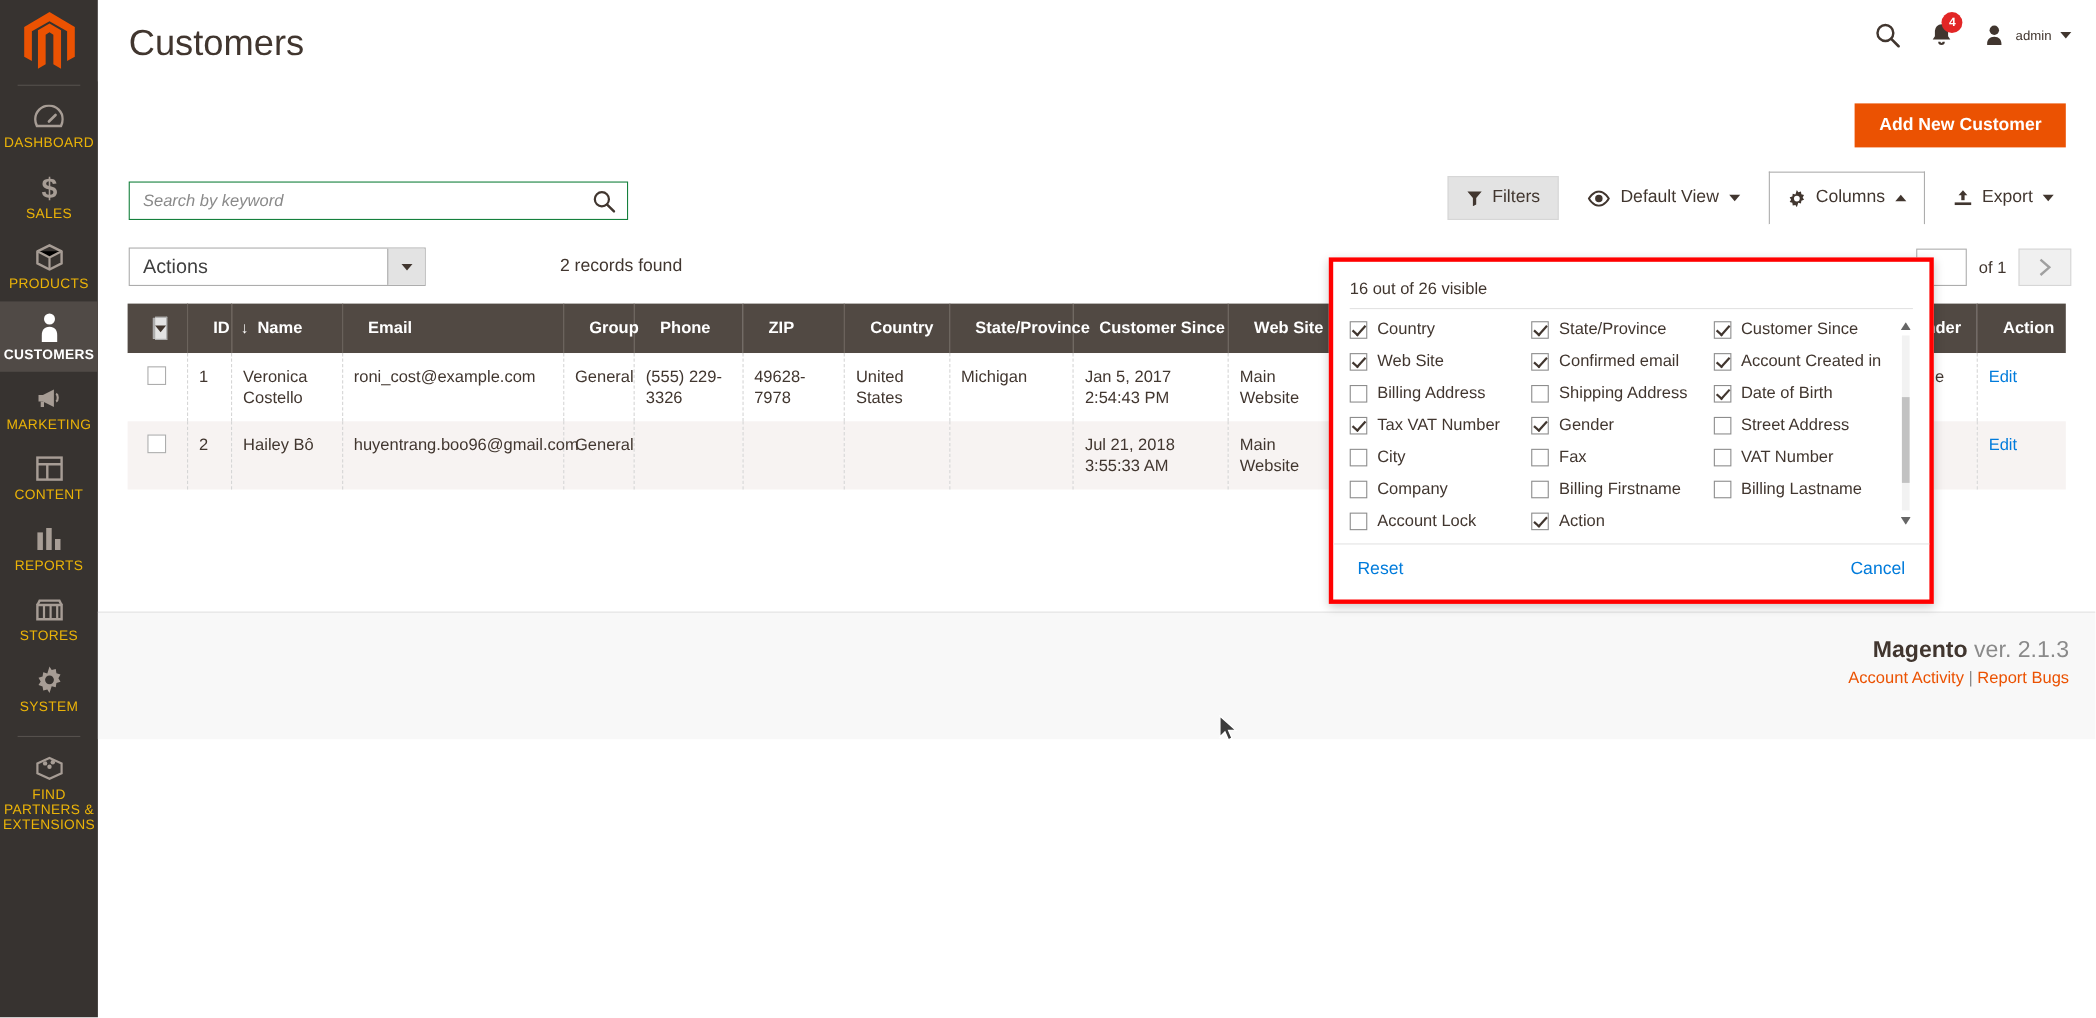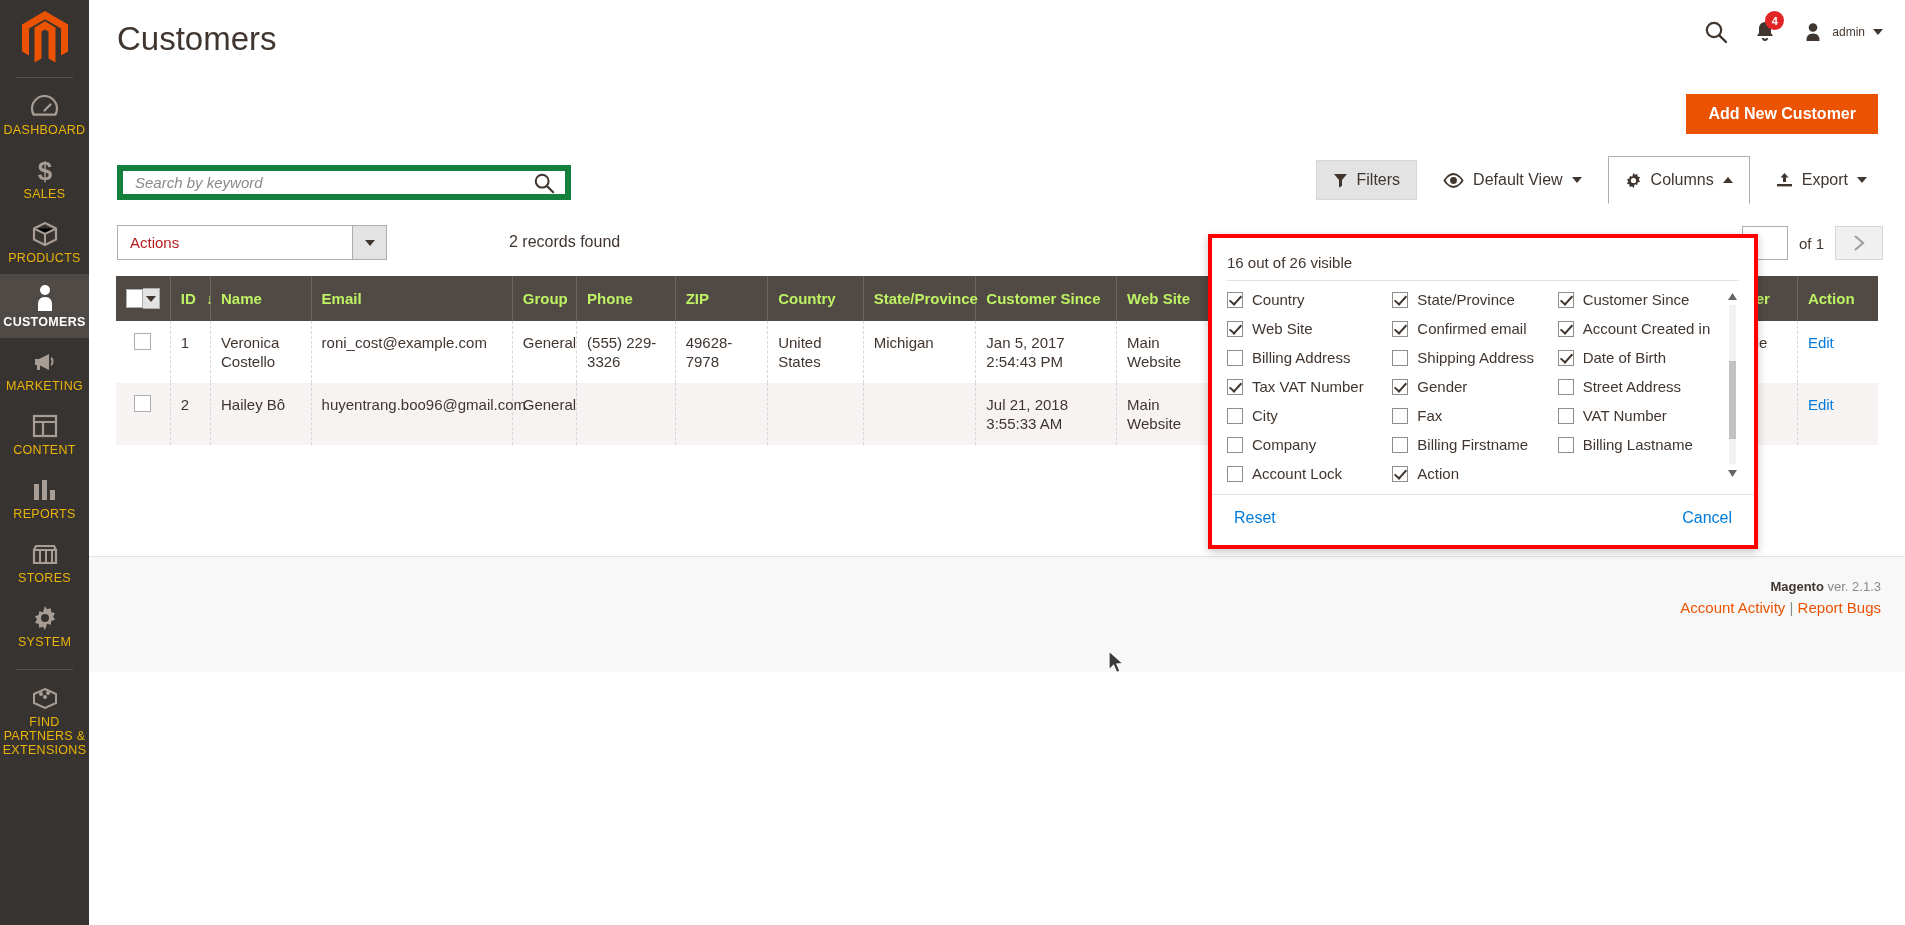--- a/index.html
+++ b/index.html
@@ -68,21 +68,21 @@
     background: #eb5202; color: #ffffff; border: none;
     font-family: inherit; font-size: 16px; font-weight: 700;
     padding: 11px 22px; cursor: pointer;
   }
 
   
   #grid-toolbar { position: relative; height: 62px; }
   #search-box {
     position: absolute; left: 28px; top: 9px;
     width: 454px; height: 35px;
-    border: 6px solid #15803d; background: #fff;
+    border: 1px solid #15803d; background: #fff;
     display: flex; align-items: center;
   }
   #search-input {
     flex: 1; border: none; outline: none; background: transparent;
     font-family: inherit; font-size: 15px; font-style: italic;
     color: #8a8a8a; padding: 0 12px;
   }
   #search-input::placeholder { color: #8a8a8a; font-style: italic; }
   #search-icon-btn {
     width: 42px; height: 100%; display: flex;
@@ -111,21 +111,21 @@
     border-right: 5px solid transparent; border-bottom: 6px solid #41362f;
   }
 
   
   #actions-row { position: relative; height: 58px; }
   #actions-select {
     position: absolute; left: 28px; top: 7px;
     width: 270px; height: 35px; border: 1px solid #adadad;
     background: #fff; display: flex; align-items: center;
   }
-  #actions-label { flex: 1; padding: 0 12px; font-size: 15px; color: #b91c1c; }
+  #actions-label { flex: 1; padding: 0 12px; font-size: 18px; color: #404040; }
   #actions-arrow {
     width: 34px; height: 33px; background: #e3e3e3; border-left: 1px solid #adadad;
     display: flex; align-items: center; justify-content: center;
   }
   #records-found {
     position: absolute; left: 420px; top: 15px;
     font-size: 16px; color: #41362f;
   }
   #pager {
     position: absolute; right: 22px; top: 8px;
@@ -137,22 +137,22 @@
   #pager-of { font-size: 15px; color: #41362f; }
   #pager-next {
     width: 48px; height: 34px; background: #f0f0f0; border: 1px solid #d6d6d6;
     display: flex; align-items: center; justify-content: center; cursor: pointer;
   }
 
   
   #grid-wrap { position: relative; margin: 0 27px; }
   table { border-collapse: collapse; width: 1762px; table-layout: fixed; }
   thead th {
-    background: #514943; color: #bef264; font-size: 15px; font-weight: 700;
-    text-align: left; padding: 12px 10px; vertical-align: middle;
+    background: #514943; color: #ffffff; font-size: 15px; font-weight: 700;
+    text-align: left; padding: 12px 23px; vertical-align: middle;
     border-right: 1px solid #6b635c; white-space: nowrap;
   }
   thead th:last-child { border-right: none; }
   tbody td {
     font-size: 15px; color: #41362f; padding: 12px 10px;
     border-right: 1px dashed #d6d6d6; vertical-align: top; line-height: 19px;
   }
   tbody tr.odd { background: #ffffff; }
   tbody tr.even { background: #f7f3f2; }
   tbody td:last-child { border-right: none; }
@@ -223,21 +223,21 @@
     background: #f8f8f8; border-top: 1px solid #e3e3e3;
   }
   #copyright {
     position: absolute; left: 27px; top: 22px;
     display: flex; align-items: center; gap: 12px;
     font-size: 16px; color: #8a8a8a;
   }
   #footer-right {
     position: absolute; right: 24px; top: 22px; text-align: right;
   }
-  #version-line { font-size: 13px; color: #8a8a8a; }
+  #version-line { font-size: 21px; color: #8a8a8a; }
   #version-line b { color: #41362f; }
   #footer-links { margin-top: 5px; font-size: 15px; }
   #footer-links a { color: #eb5202; text-decoration: none; cursor: pointer; }
   #footer-links .sep { color: #8a8a8a; }
 
   
   #cursor { position: absolute; left: 1108px; top: 650px; }
 </style>
 </head>
 <body>

